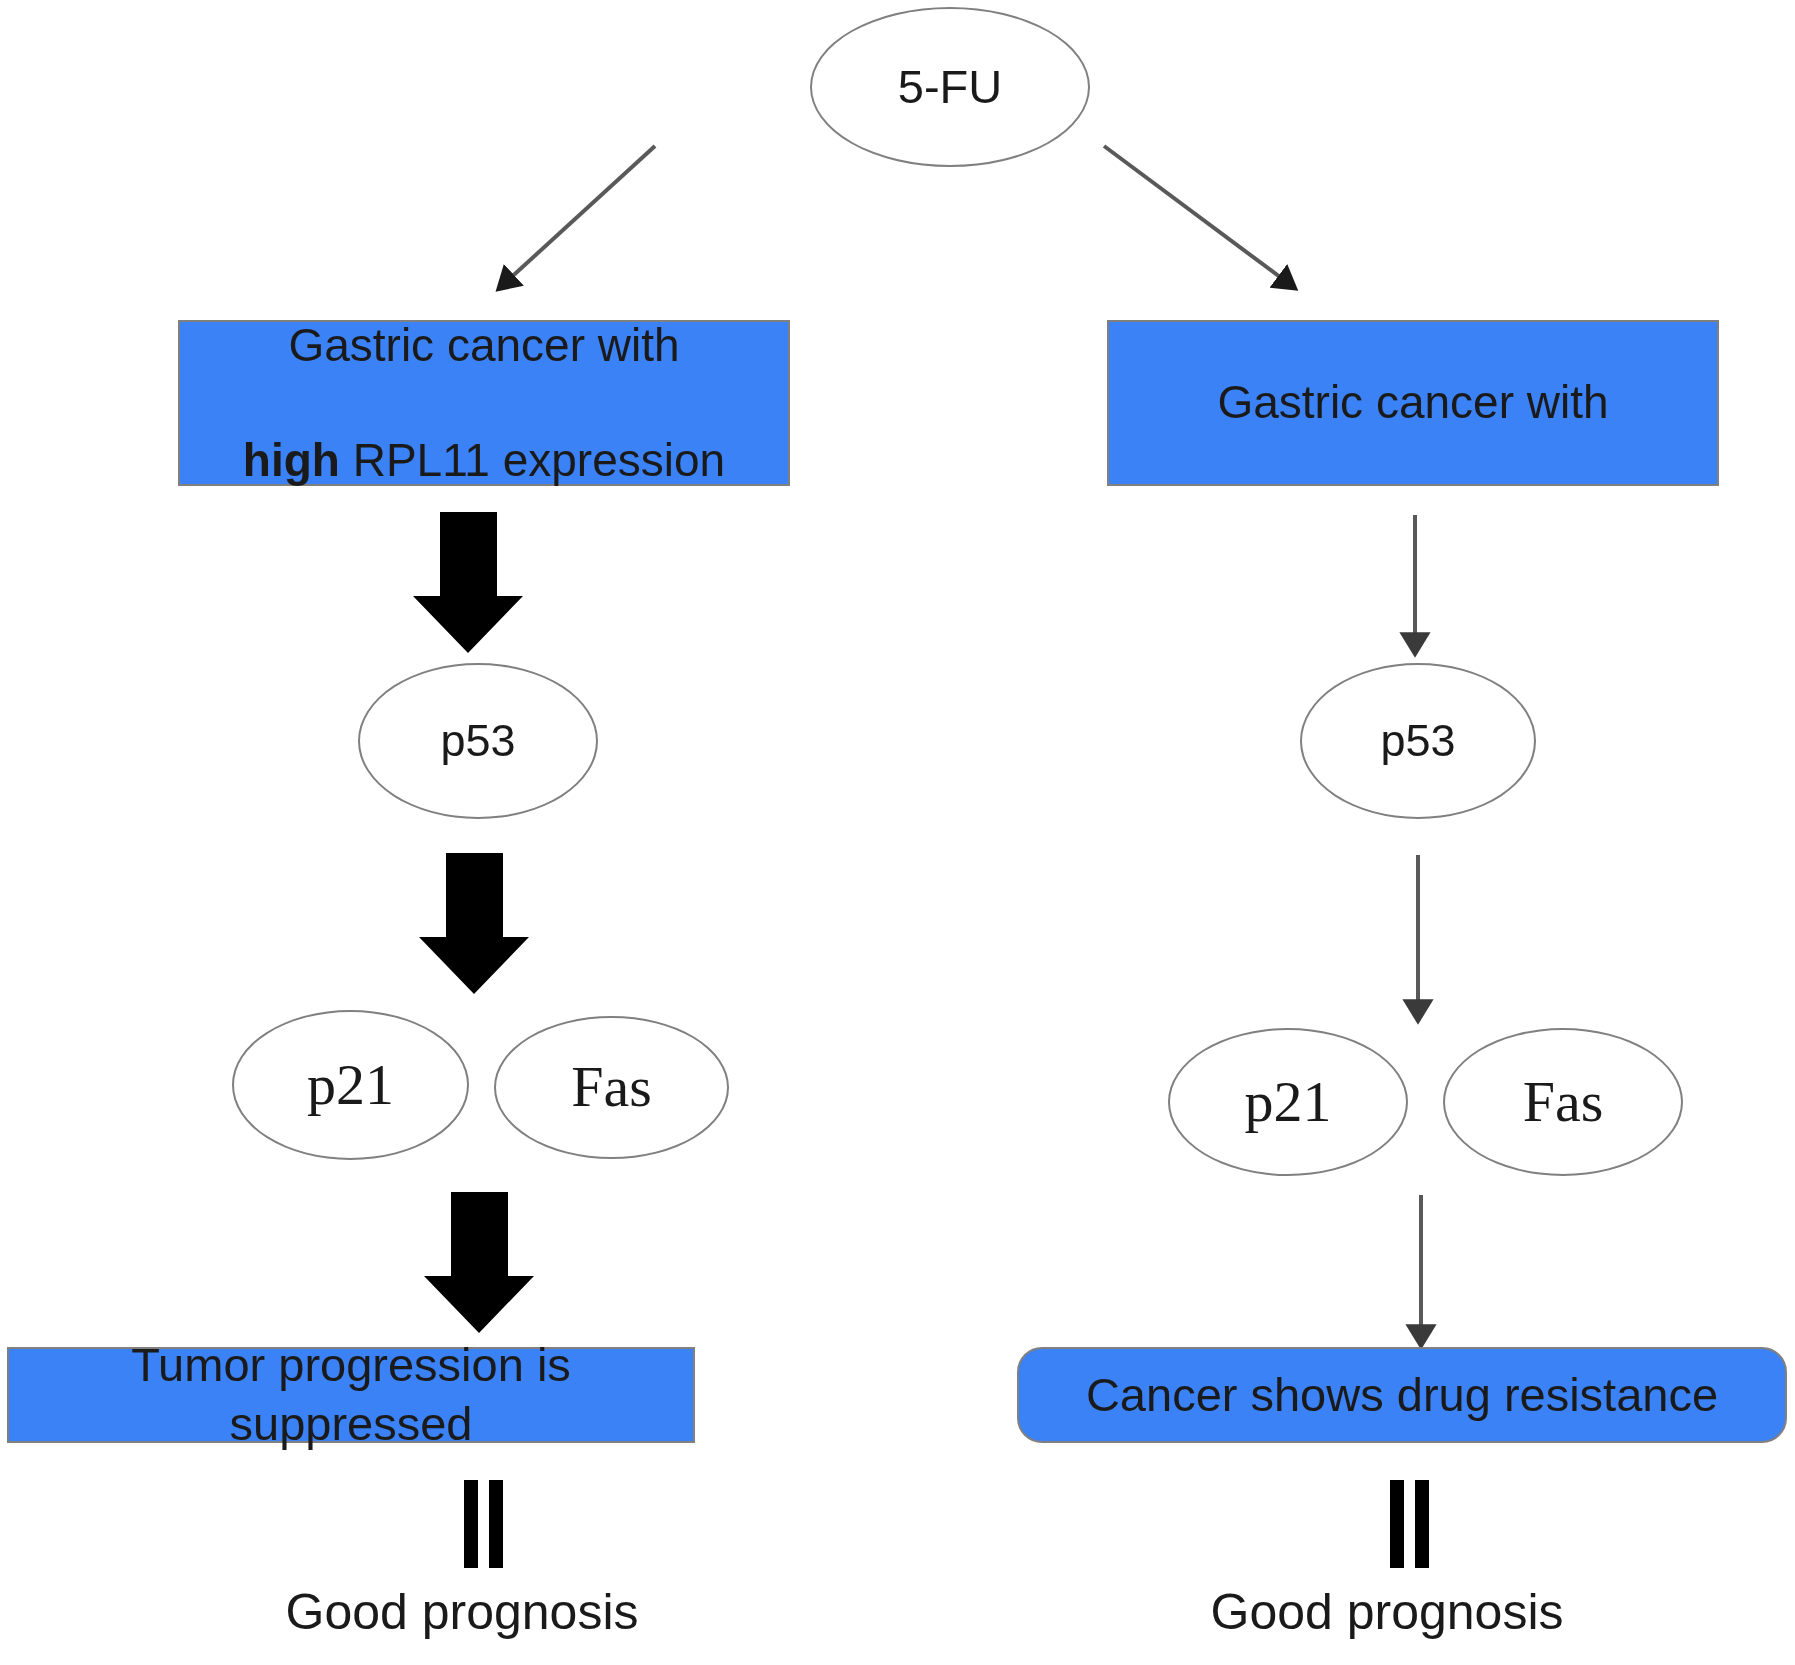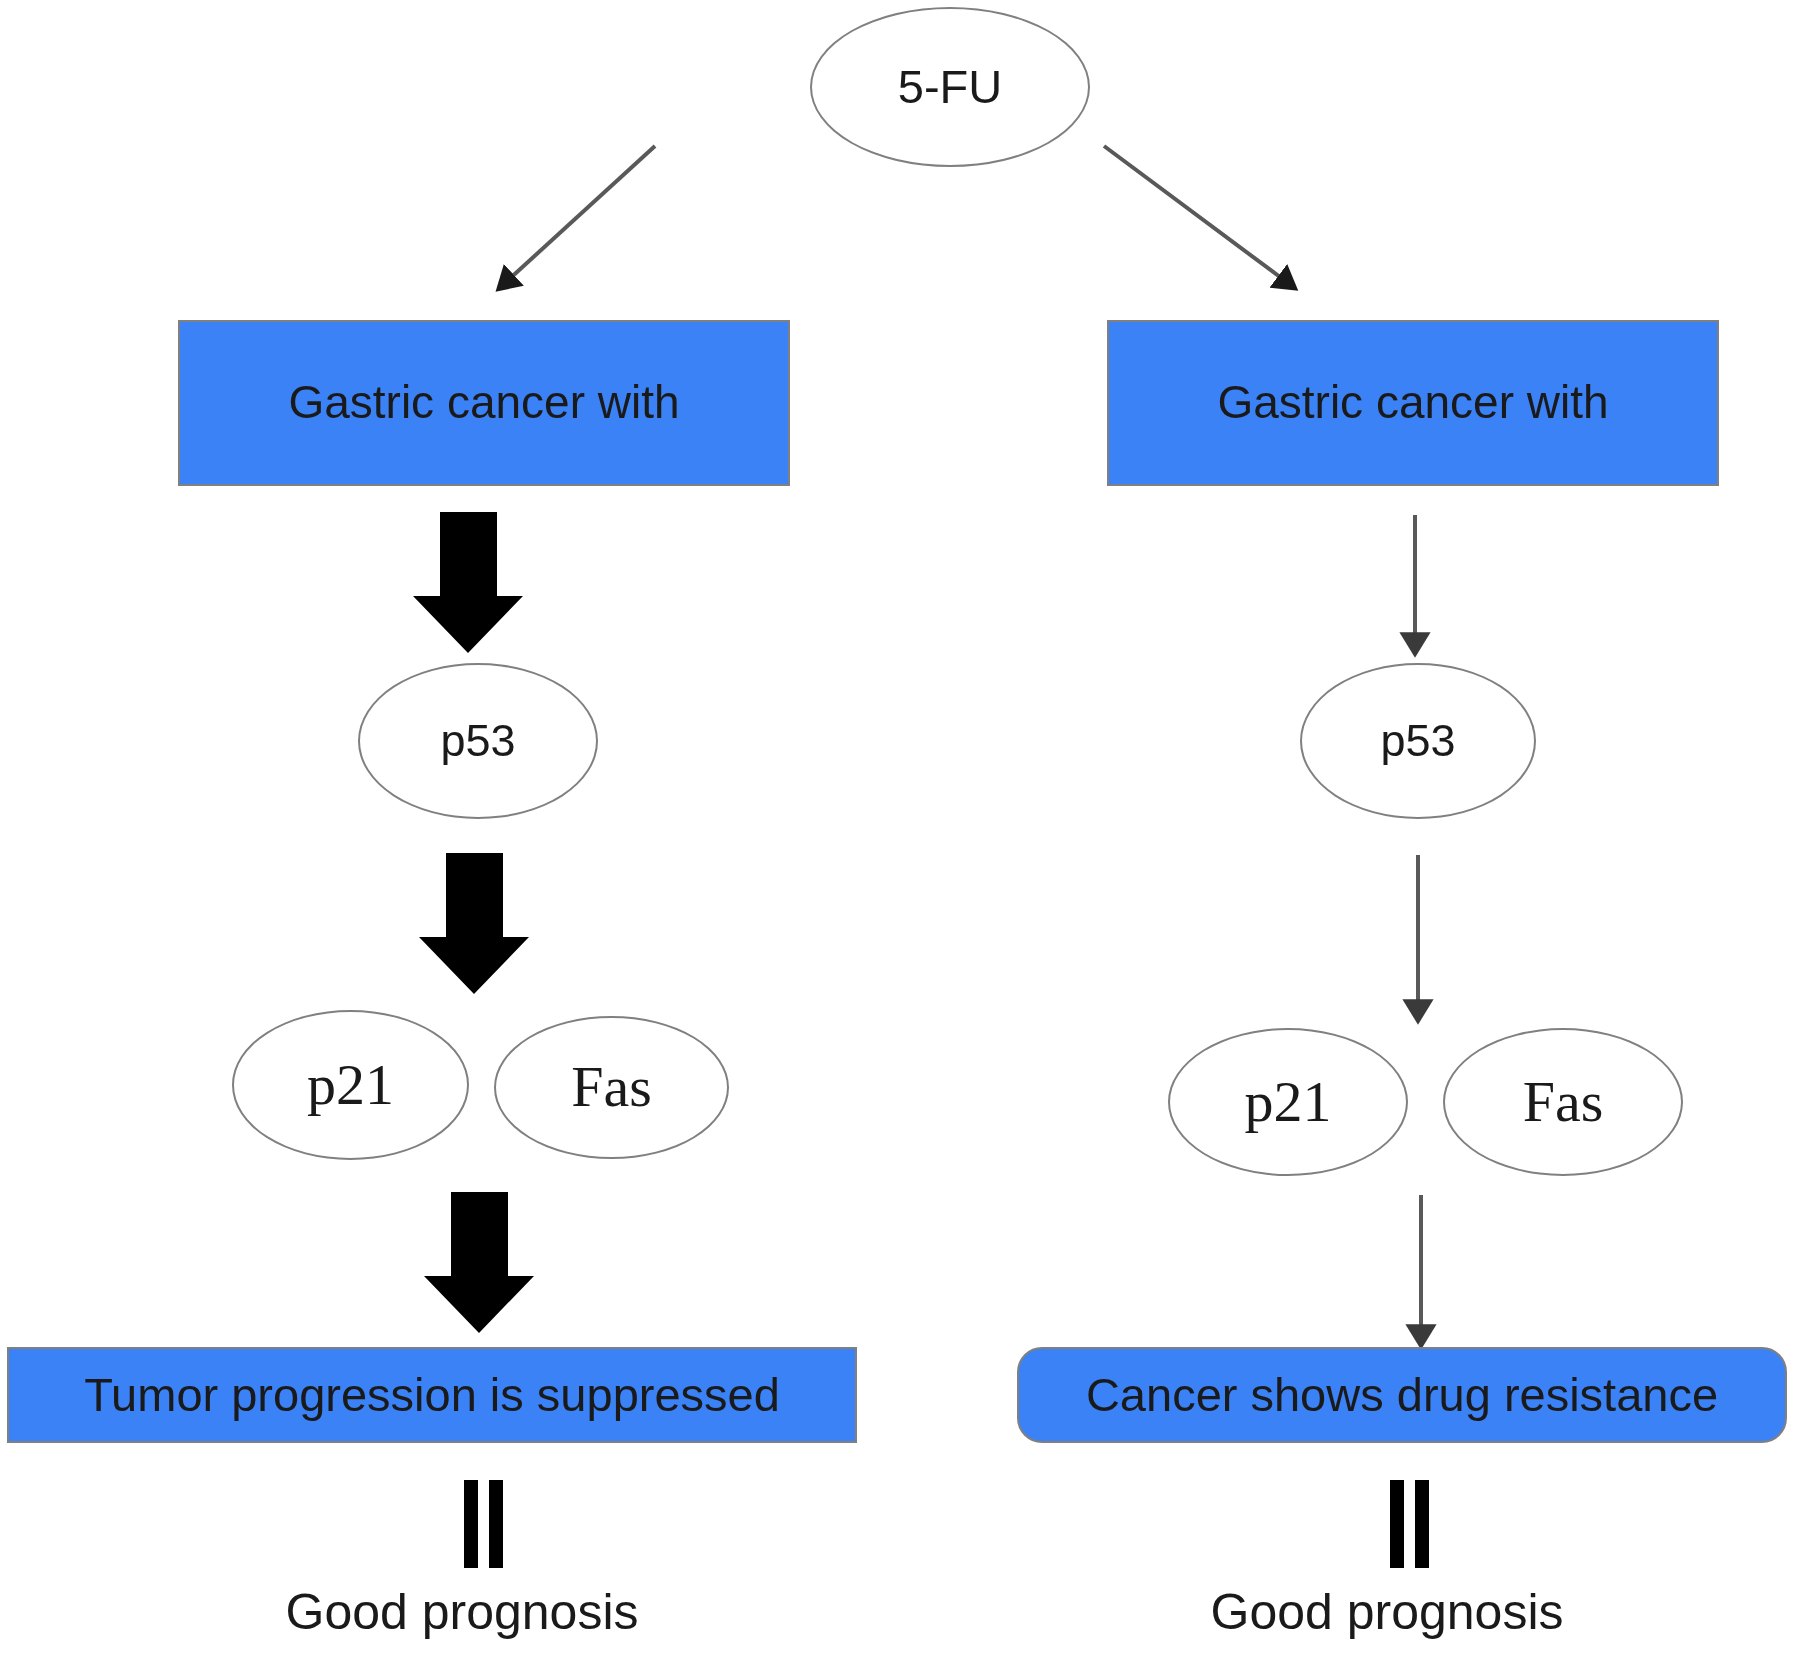--- a/index.html
+++ b/index.html
@@ -121,20 +121,23 @@
       <rect x="1415" y="1480" width="14" height="88" fill="#000000"></rect>
     </g>
   </svg>
 
   <div class="node ellipse" style="left:810px; top:7px; width:280px; height:160px;">
     <span class="node-label lbl-5fu">5-FU</span>
   </div>
 
   <div class="node rect" style="left:178px; top:320px; width:612px; height:166px; flex-direction:column;">
     <span class="node-label lbl-box-top">Gastric cancer with</span>
+    <span class="node-label lbl-box-top">
+      <b>high</b><span> RPL11 expression</span>
+    </span>
   </div>
 
   <div class="node rect" style="left:1107px; top:320px; width:612px; height:166px; flex-direction:column;">
     <span class="node-label lbl-box-top">Gastric cancer with</span>
   </div>
 
   <div class="node ellipse" style="left:358px; top:663px; width:240px; height:156px;">
     <span class="node-label lbl-p53">p53</span>
   </div>
 
@@ -151,21 +154,21 @@
   </div>
 
   <div class="node ellipse" style="left:1168px; top:1028px; width:240px; height:148px;">
     <span class="node-label lbl-small">p21</span>
   </div>
 
   <div class="node ellipse" style="left:1443px; top:1028px; width:240px; height:148px;">
     <span class="node-label lbl-small">Fas</span>
   </div>
 
-  <div class="node rect" style="left:7px; top:1347px; width:850px; height:96px;">
+  <div class="node rect" style="left:7px; top:1347px; width:688px; height:96px;">
     <span class="node-label lbl-box-bot">Tumor progression is suppressed</span>
   </div>
 
   <div class="node rect" style="left:1017px; top:1347px; width:770px; height:96px;border-radius:25px;">
     <span class="node-label lbl-box-bot">Cancer shows drug resistance</span>
   </div>
 
   <div class="prognosis" style="left:262px; top:1583px; width:400px;">Good prognosis</div>
 
   <div class="prognosis" style="left:1192px; top:1583px; width:390px;">Good prognosis</div>

